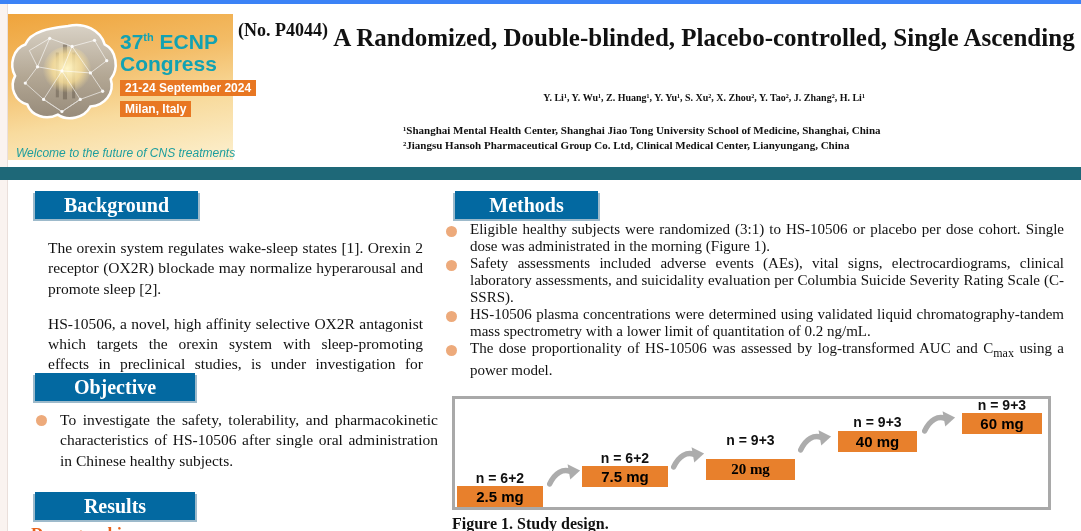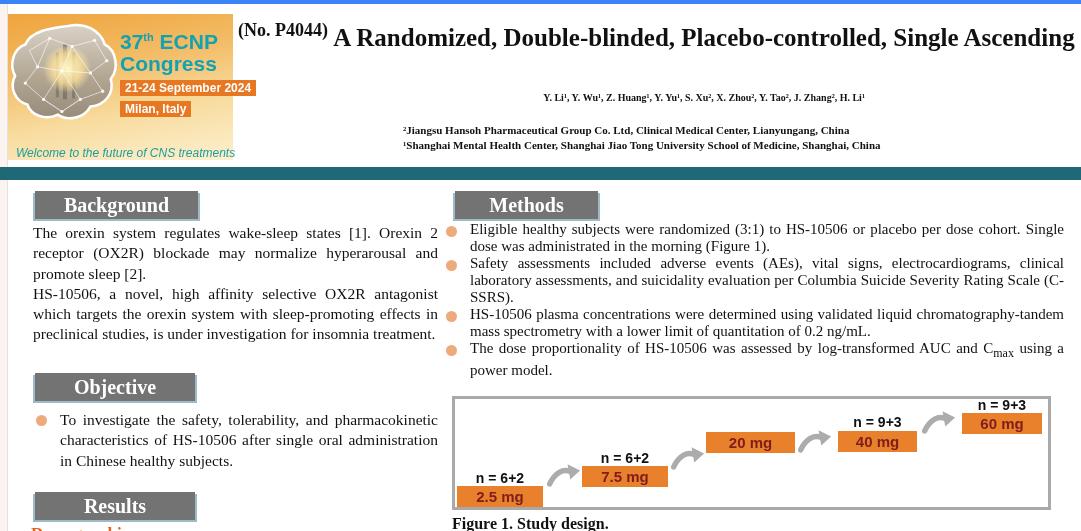--- a/index.html
+++ b/index.html
@@ -26,55 +26,55 @@
   .poster-no{position:absolute;left:238px;top:16px;font-weight:bold;font-size:18px;}
   .title-wrap{position:absolute;left:330px;top:21px;width:748px;text-align:center;
               font-weight:bold;font-size:25px;line-height:26px;}
   .authors{position:absolute;left:330px;top:88px;width:748px;text-align:center;
            font-weight:bold;font-size:10px;}
   .affils{position:absolute;left:403px;top:119px;font-weight:bold;font-size:11px;line-height:15px;}
 
   .teal-bar{position:absolute;left:0;top:163px;width:1081px;height:13px;background:#1e6878;}
 
   
-  .section-head{position:absolute;height:28px;background:#737373;color:#fff;font-weight:bold;
+  .section-head{position:absolute;height:28px;background:#0369a1;color:#fff;font-weight:bold;
                 font-size:20px;text-align:center;line-height:28px;
                 box-shadow:-2px 2px 0 #9dbacb,2px 2px 0 #9dbacb;}
   #head-background{left:35px;top:187px;width:163px;}
   #head-objective{left:35px;top:369px;width:160px;}
   #head-results{left:35px;top:488px;width:160px;}
   #head-methods{left:455px;top:187px;width:143px;}
 
   
   .bg-text{position:absolute;left:33px;top:219px;width:405px;font-size:15.5px;line-height:20.3px;text-align:justify;}
-  .bg-text p{margin:0;}
+  .bg-text p{margin:15px;}
   .bullet{flex:0 0 11px;width:11px;height:11px;border-radius:50%;background:#edaa7b;margin-top:5px;}
   .obj-row{position:absolute;left:36px;top:406px;width:402px;display:flex;}
   .obj-text{margin-left:13px;flex:1;font-size:15.5px;line-height:20.3px;text-align:justify;}
   .demographics{position:absolute;left:31px;top:520px;font-weight:bold;font-size:17px;color:#e8611a;}
 
   .methods-list{position:absolute;left:446px;top:217px;width:618px;}
   .m-row{display:flex;}
   .m-text{margin-left:13px;flex:1;font-size:15px;line-height:17px;text-align:justify;}
   .m-text sub{font-size:12px;}
 
   
   .figure-box{position:absolute;left:452px;top:392px;width:599px;height:114px;
               border:3px solid #a9a9a9;box-sizing:border-box;background:#fff;}
   .step-label{position:absolute;font-family:"Liberation Sans",sans-serif;font-weight:bold;
               font-size:14px;height:13px;line-height:13px;text-align:center;color:#111;}
-  .dose-box{position:absolute;background:#e8802c;color:#7f1d1d;font-family:"Liberation Sans",sans-serif;
+  .dose-box{position:absolute;background:#e8802c;color:#000000;font-family:"Liberation Sans",sans-serif;
             font-weight:bold;font-size:15px;height:21px;line-height:21px;text-align:center;}
   .arrow{position:absolute;width:34px;height:26px;}
   .fig-caption{position:absolute;left:452px;top:511px;font-weight:bold;font-size:16px;}
 
   
   #lbl0{left:2px;top:73px;width:86px;}   #box0{left:2px;top:87px;width:86px;}
   #lbl1{left:127px;top:53px;width:86px;} #box1{left:127px;top:67px;width:86px;}
-  #lbl2{left:251px;top:35px;width:89px;} #box2{left:251px;top:33px;width:89px;}
+  #lbl2{left:251px;top:35px;width:89px;} #box2{left:251px;top:60px;width:89px;font-family:Liberation Serif, serif;}
   #lbl3{left:383px;top:17px;width:79px;} #box3{left:383px;top:32px;width:79px;}
   #lbl4{left:507px;top:0px;width:80px;}  #box4{left:507px;top:14px;width:80px;}
   #arr0{left:92px;top:63px;} #arr1{left:216px;top:46px;} #arr2{left:343px;top:29px;} #arr3{left:467px;top:10px;}
 </style>
 </head>
 <body>
 
 <div class="page">
   <div class="left-strip"></div>
 
@@ -125,22 +125,22 @@
     </div>
     <div class="tagline">Welcome to the future of CNS treatments</div>
   </div>
 
   <div class="poster-no">(No. P4044)</div>
   <div class="title-wrap">
     <div>A Randomized, Double-blinded, Placebo-controlled, Single Ascending</div>
   </div>
   <div class="authors">Y. Li¹, Y. Wu¹, Z. Huang¹, Y. Yu¹, S. Xu², X. Zhou², Y. Tao², J. Zhang², H. Li¹</div>
   <div class="affils">
+    <div>¹Shanghai Mental Health Center, Shanghai Jiao Tong University School of Medicine, Shanghai, China</div>
     <div>²Jiangsu Hansoh Pharmaceutical Group Co. Ltd, Clinical Medical Center, Lianyungang, China</div>
-    <div>¹Shanghai Mental Health Center, Shanghai Jiao Tong University School of Medicine, Shanghai, China</div>
   </div>
 
   <div class="teal-bar"></div>
 
   <div class="section-head" id="head-background">Background</div>
   <div class="bg-text">
     <p>The orexin system regulates wake-sleep states [1]. Orexin 2 receptor (OX2R) blockade may normalize hyperarousal and promote sleep [2].</p>
     <p>HS-10506, a novel, high affinity selective OX2R antagonist which targets the orexin system with sleep-promoting effects in preclinical studies, is under investigation for insomnia treatment.</p>
   </div>
 

